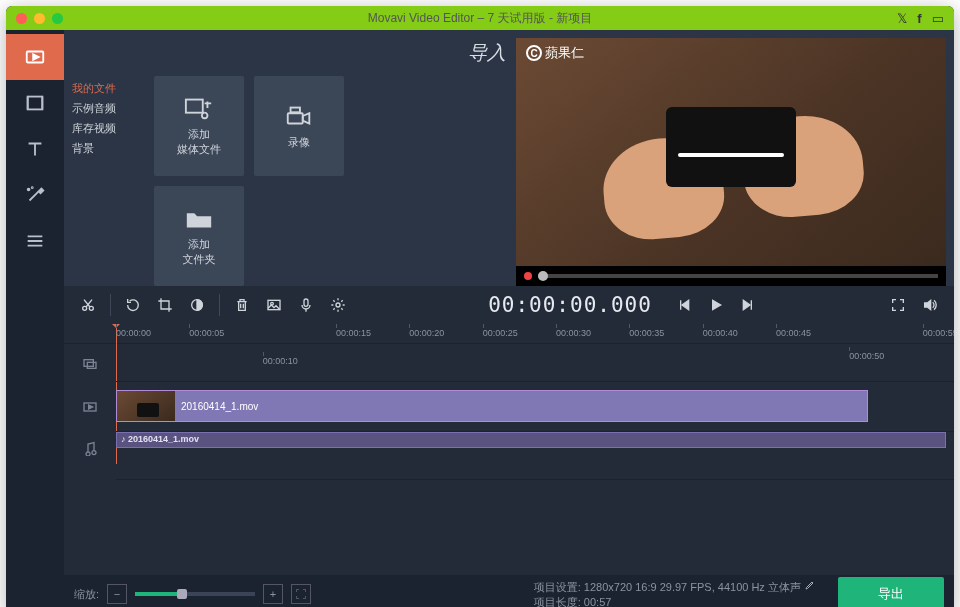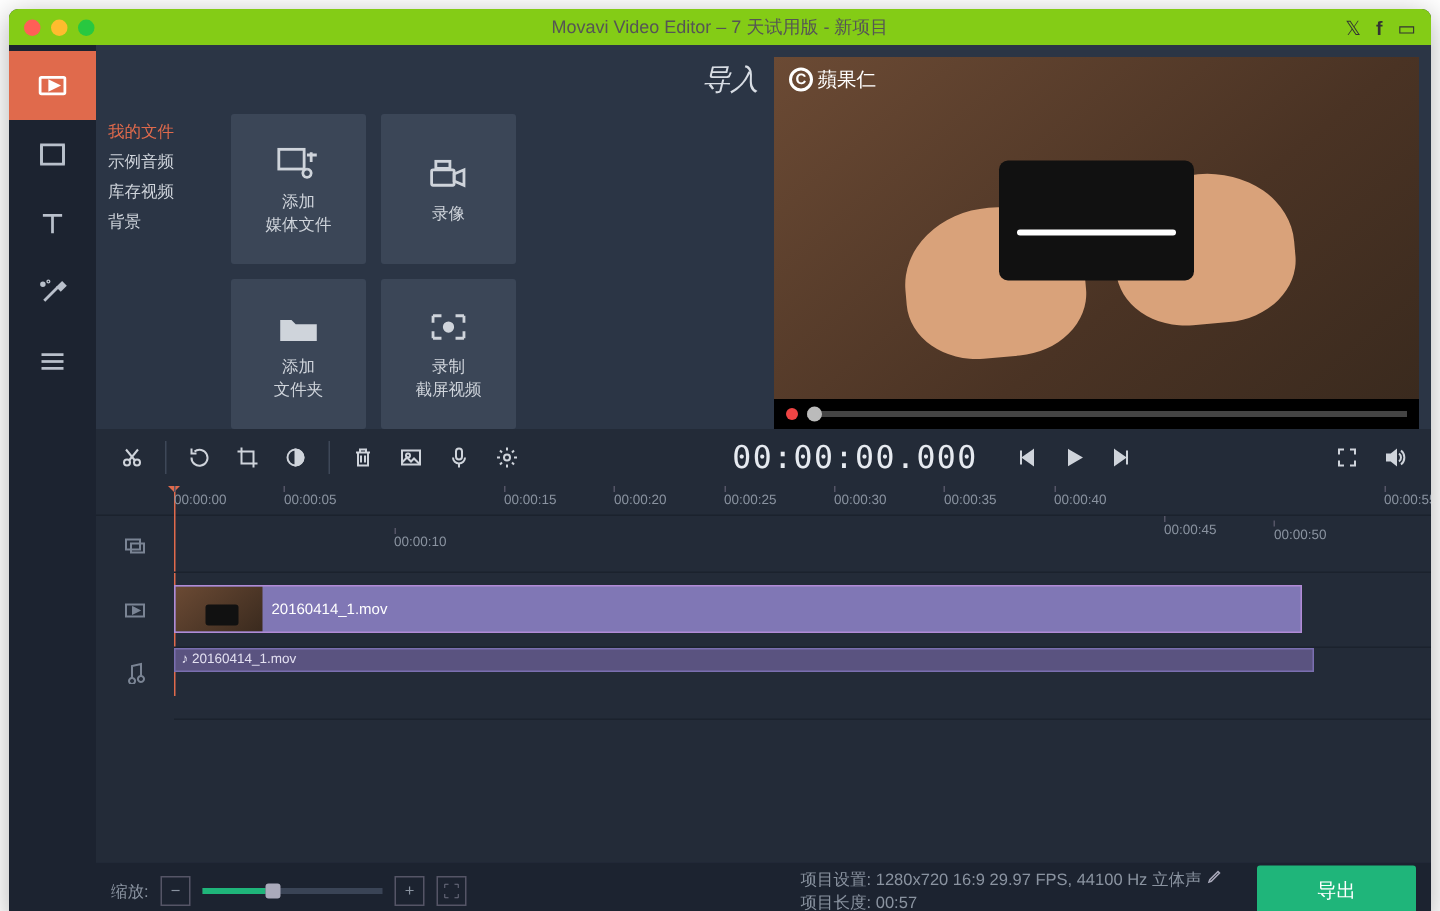--- a/index.html
+++ b/index.html
@@ -170,27 +170,20 @@
                     <rect x="7" y="4" width="10" height="5"></rect>
                   </svg>
                 <div><span>录像</span></div>
               </div>
               <div class="imp-tile">
                 <svg viewBox="0 0 32 26">
                     <path d="M3 8 h8 l3 3 h15 v12 h-26 z" fill="#cfd4db" stroke="none"></path>
                   </svg>
                 <div><span>添加</span><br><span>文件夹</span></div>
               </div>
-              <div class="imp-tile">
-                <svg viewBox="0 0 32 26">
-                    <path d="M5 5 h6 M21 5 h6 M5 21 h6 M21 21 h6 M5 5 v5 M27 5 v5 M5 16 v5 M27 16 v5"></path>
-                    <circle cx="16" cy="13" r="3" fill="#cfd4db"></circle>
-                  </svg>
-                <div><span>录制</span><br><span>截屏视频</span></div>
-              </div>
             </div>
           </div>
         </div>
 
         <div class="preview">
           <div class="viewer">
             <div class="watermark">
                 <span class="wm-icon">C</span>
                 <span>蘋果仁</span>
               </div>
@@ -301,21 +294,21 @@
           <div class="playhead"></div>
         <div class="tick" style="left: 52px;">00:00:00</div>
             <div class="tick" style="left: 125.333px;">00:00:05</div>
             <div class="tick" style="left: 198.667px; margin-top: 28px;">00:00:10</div>
             <div class="tick" style="left: 272px;">00:00:15</div>
             <div class="tick" style="left: 345.333px;">00:00:20</div>
             <div class="tick" style="left: 418.667px;">00:00:25</div>
             <div class="tick" style="left: 492px;">00:00:30</div>
             <div class="tick" style="left: 565.333px;">00:00:35</div>
             <div class="tick" style="left: 638.667px;">00:00:40</div>
-            <div class="tick" style="left: 712px; margin-top: 20px;">00:00:45</div>
+            <div class="tick" style="left: 712px;">00:00:45</div>
             <div class="tick" style="left: 785.333px; margin-top: 23px;">00:00:50</div>
             <div class="tick" style="left: 858.667px;">00:00:55</div>
           </div>
         <div class="tracks">
           <div class="trackicons">
             <div class="ticon">
                 <svg viewBox="0 0 24 24">
                   <rect x="3" y="7" width="14" height="10"></rect>
                   <rect x="8" y="11" width="13" height="9"></rect>
                 </svg>
@@ -333,21 +326,21 @@
               </div>
           </div>
           <div class="lane"></div>
           <div class="lane" style="height:50px">
             <div class="clip" style="left:0;width:752px;top:8px;">
               <div class="thumb"></div>
               <span style="margin-left:6px">20160414_1.mov</span>
             </div>
           </div>
           <div class="lane" style="height:18px;border-bottom:none">
-            <div class="aclip" style="left:0;width:760px;">
+            <div class="aclip" style="left:0;width:830px;font-weight:bold;">
               <span>♪ 20160414_1.mov</span>
             </div>
           </div>
           <div class="lane" style="height:30px"></div>
         </div>
       </div>
 
       <div class="footer">
         <span>缩放:</span>
         <div class="sqbtn">−</div>

